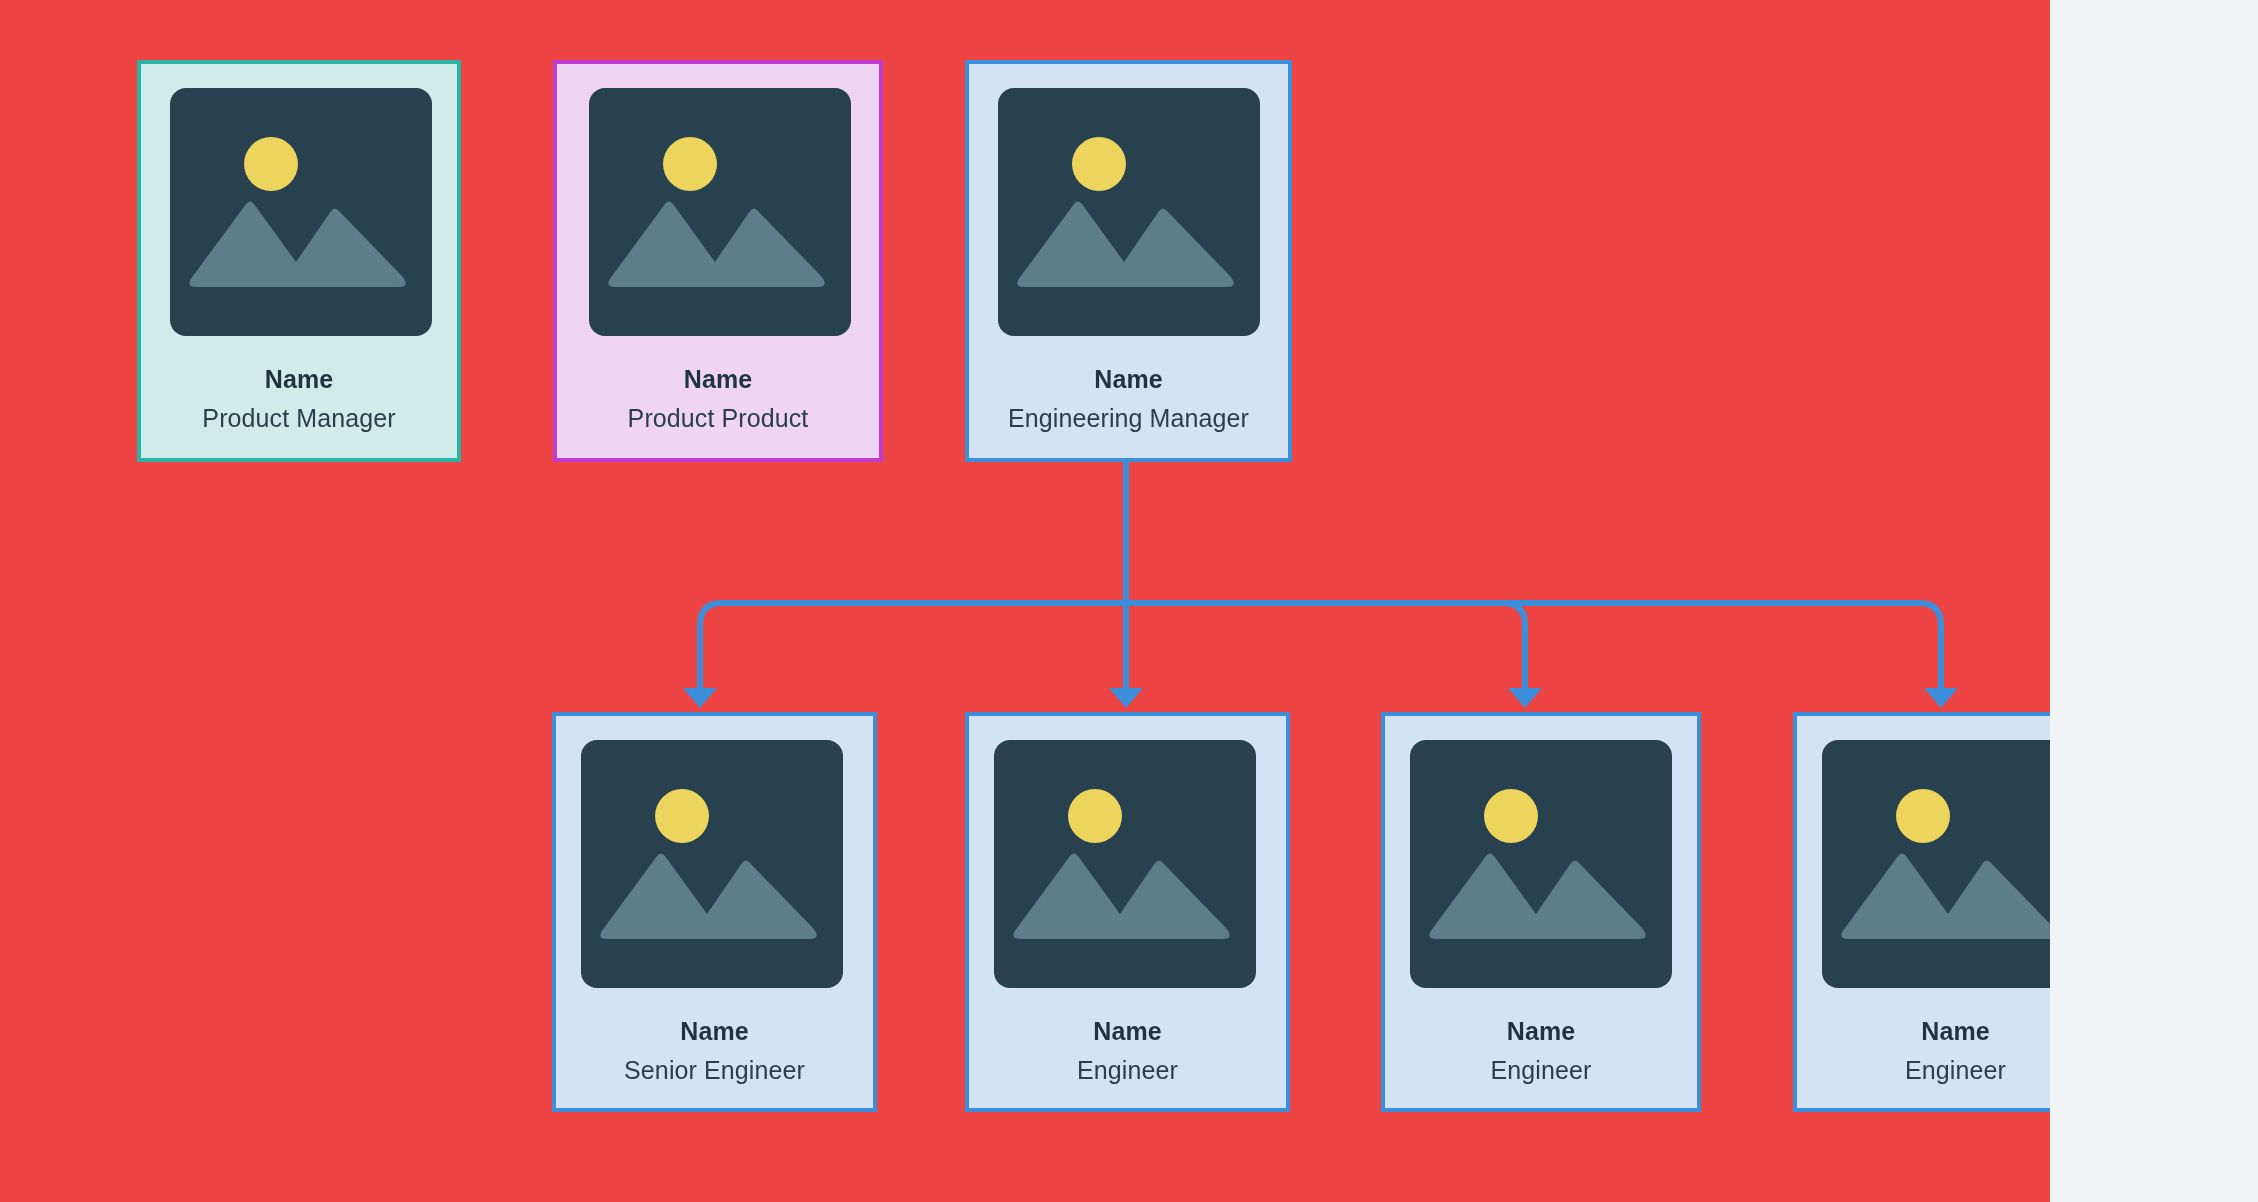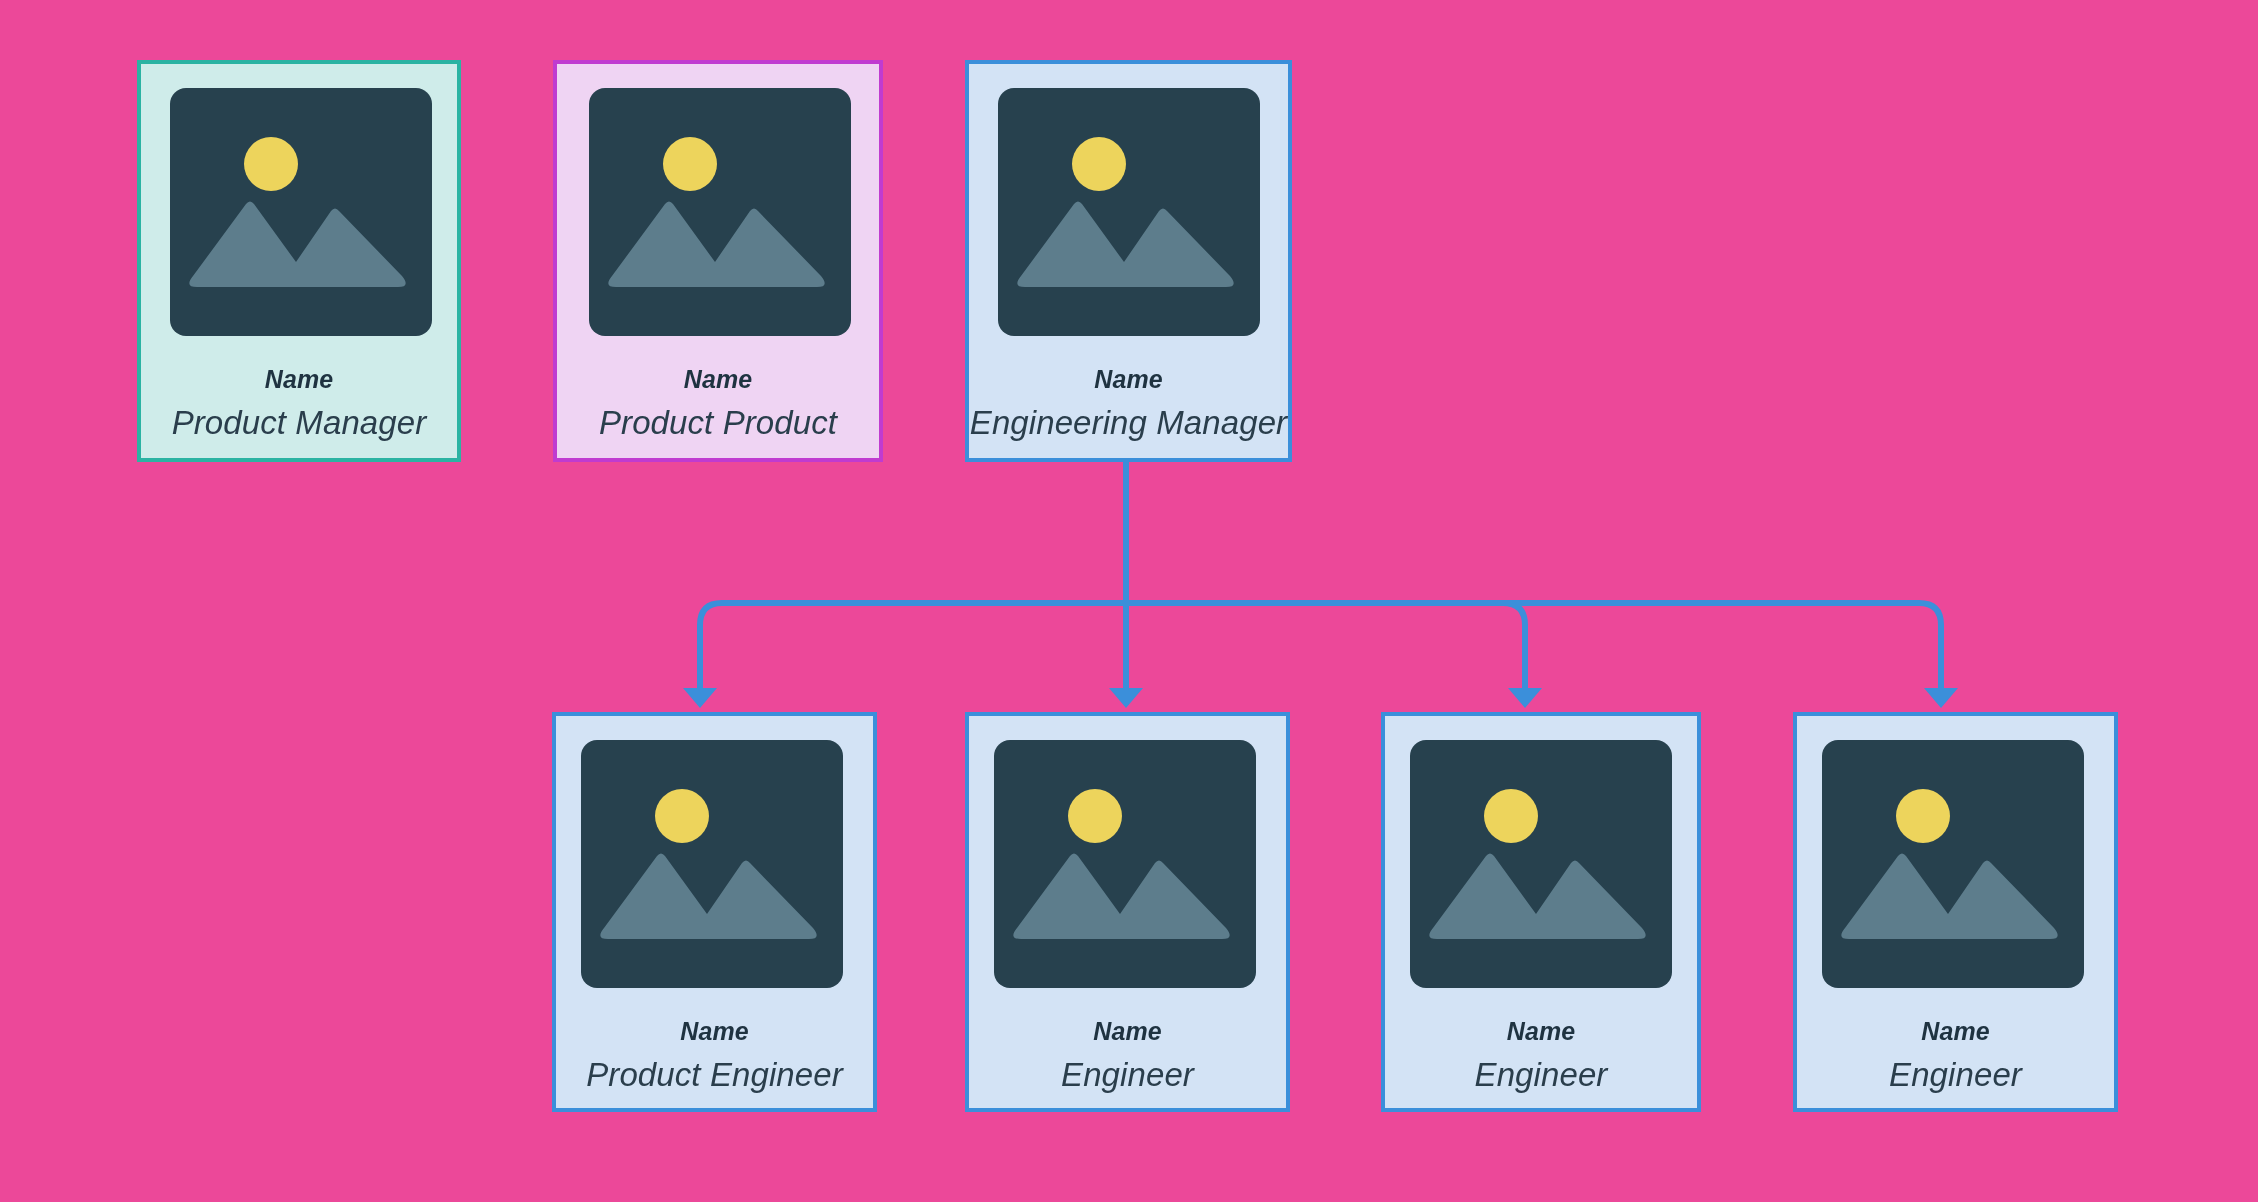--- a/index.html
+++ b/index.html
@@ -5,25 +5,24 @@
   html, body {
     margin: 0;
     padding: 0;
     background: #F0F4F7;
   }
   body {
     font-family: "Liberation Sans", "DejaVu Sans", sans-serif;
   }
   #stage {
     position: relative;
-    width: 2258px;
+    width: 2050px;
     height: 1202px;
-    background: #ec4899;
+    background: #ef4444;
     overflow: hidden;
-    font-style: italic;
   }
   #connector-layer {
     position: absolute;
     left: 0;
     top: 0;
     width: 2258px;
     height: 1202px;
     pointer-events: none;
   }
   .card {
@@ -50,21 +49,21 @@
   }
   .card-name {
     font-weight: bold;
     font-size: 25px;
     color: #1F3341;
     line-height: 1.25;
     letter-spacing: 0.1px;
   }
   .card-role {
     font-weight: normal;
-    font-size: 33px;
+    font-size: 25px;
     color: #2A3E4C;
     line-height: 1.3;
     margin-top: 7px;
     letter-spacing: 0.1px;
   }
 </style>
 </head>
 <body>
 
 <div id="stage">
@@ -120,21 +119,21 @@
       </div>
       <div class="card" style="left: 552px; top: 712px; width: 325px; height: 400px; background: rgb(211, 227, 245); border-color: rgb(59, 143, 218);">
         <div class="thumb" style="margin-left: 25px; margin-top: 24px; width: 262px; height: 248px; align-self: flex-start;">
           <svg viewBox="0 0 262 248" preserveAspectRatio="none">
             <circle cx="101" cy="76" r="27" fill="#EDD45C"></circle>
             <path fill="#5D7D8C" d="M23 188 L76 116 Q80 111 84 116 L126 174 L161 123 Q165 118 169 123 L232 188 Q241 199 228 199 L27 199 Q14 199 23 188 Z"></path>
           </svg>
         </div>
         <div class="card-text" style="margin-top: 28px;">
           <div class="card-name">Name</div>
-          <div class="card-role">Product Engineer</div>
+          <div class="card-role">Senior Engineer</div>
         </div>
       </div>
       <div class="card" style="left: 965px; top: 712px; width: 325px; height: 400px; background: rgb(211, 227, 245); border-color: rgb(59, 143, 218);">
         <div class="thumb" style="margin-left: 25px; margin-top: 24px; width: 262px; height: 248px; align-self: flex-start;">
           <svg viewBox="0 0 262 248" preserveAspectRatio="none">
             <circle cx="101" cy="76" r="27" fill="#EDD45C"></circle>
             <path fill="#5D7D8C" d="M23 188 L76 116 Q80 111 84 116 L126 174 L161 123 Q165 118 169 123 L232 188 Q241 199 228 199 L27 199 Q14 199 23 188 Z"></path>
           </svg>
         </div>
         <div class="card-text" style="margin-top: 28px;">

